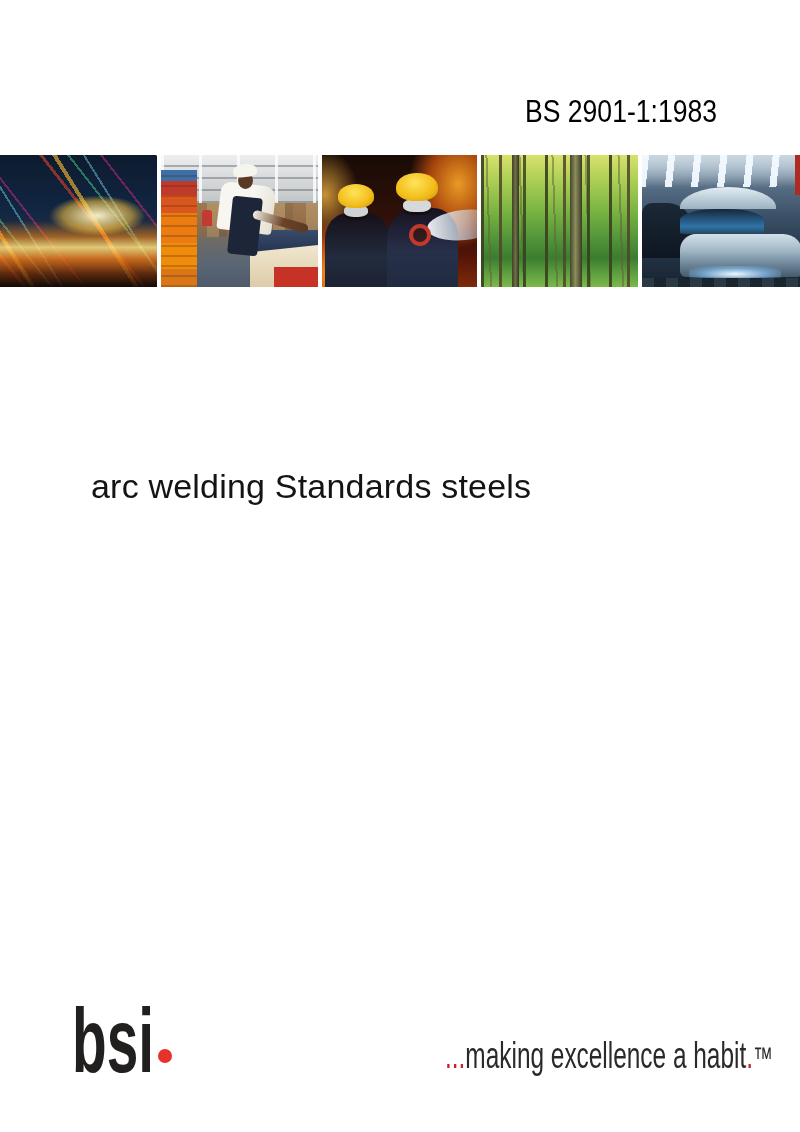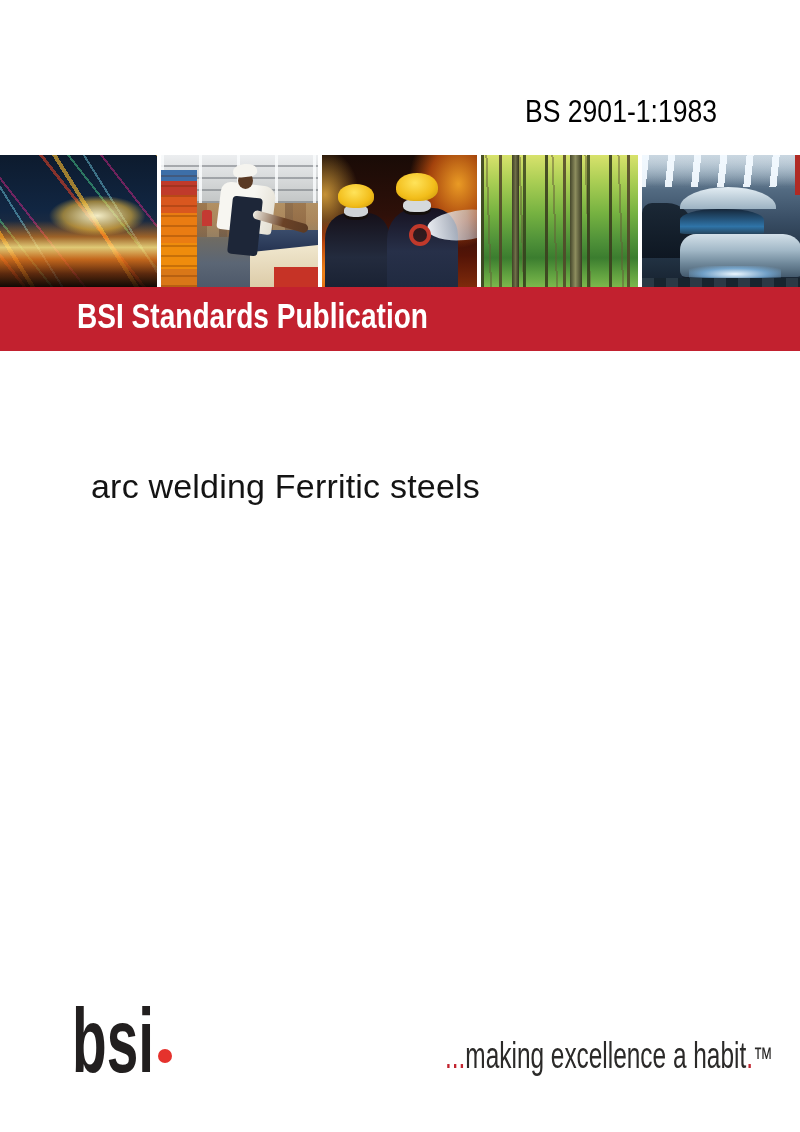--- a/index.html
+++ b/index.html
@@ -147,28 +147,23 @@
         <div class="p5-windshield"></div>
         <div class="p5-body"></div>
         <div class="p5-grille"></div>
 
       </div>
       <div class="p5-glow"></div>
       <div class="p5-floor"></div>
     </div>
   </div>
 
-  <div class="red-band">
-    <svg class="band-svg" width="420" height="64">
-      <text x="0" y="41" font-size="35" textLength="351" lengthAdjust="spacingAndGlyphs">BSI Standards Publication</text>
-    </svg>
-  </div>
 
   <div class="title">
-    <div>arc welding Ferritic steels</div>
+    <div>arc welding Standards steels</div>
   </div>
 
   <svg class="logo-svg" width="125" height="74">
     <text x="2" y="67" font-size="90" textLength="82" lengthAdjust="spacingAndGlyphs">bsi</text>
     <circle cx="95" cy="51" r="7" fill="#e5322d"></circle>
   </svg>
 
   <svg class="tagline-svg" width="345" height="46">
     <text x="0" y="33" font-size="37" transform="scale(0.66 1)"><tspan fill="#c2232e">...</tspan><tspan fill="#2b2a29">making excellence a habit</tspan><tspan fill="#c2232e">.</tspan><tspan fill="#2b2a29" font-size="30">™</tspan></text>
   </svg>

